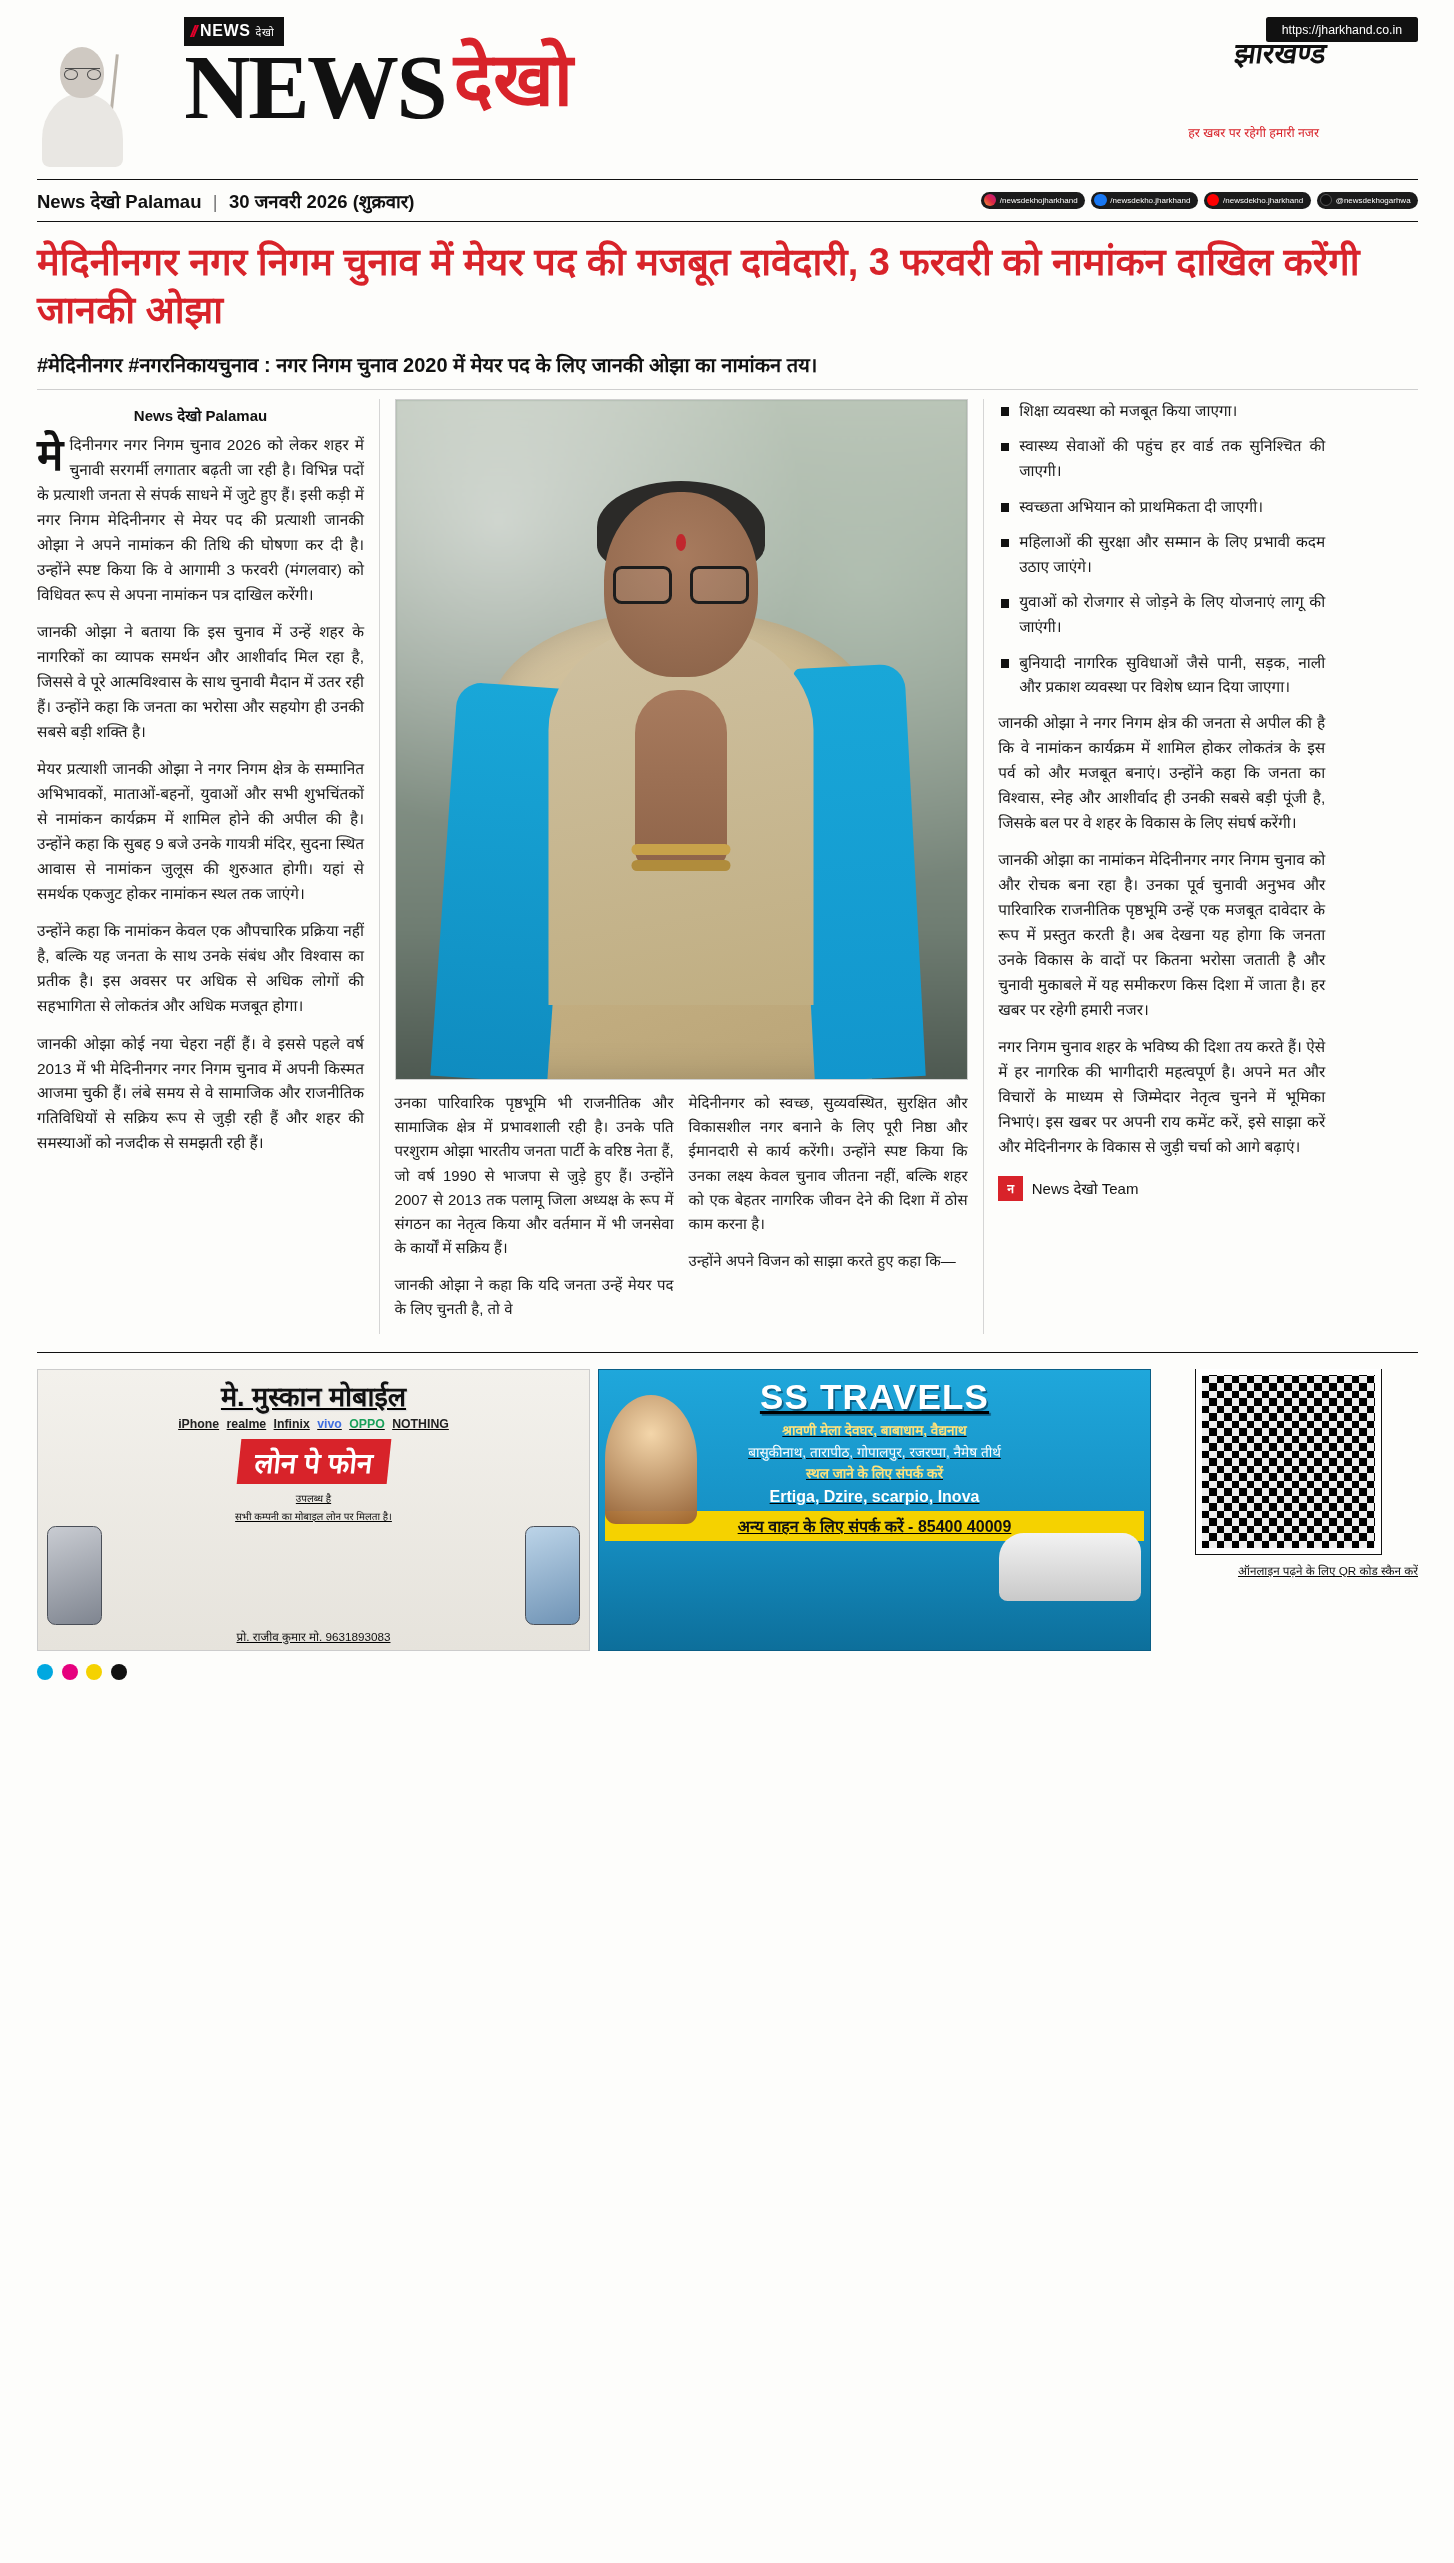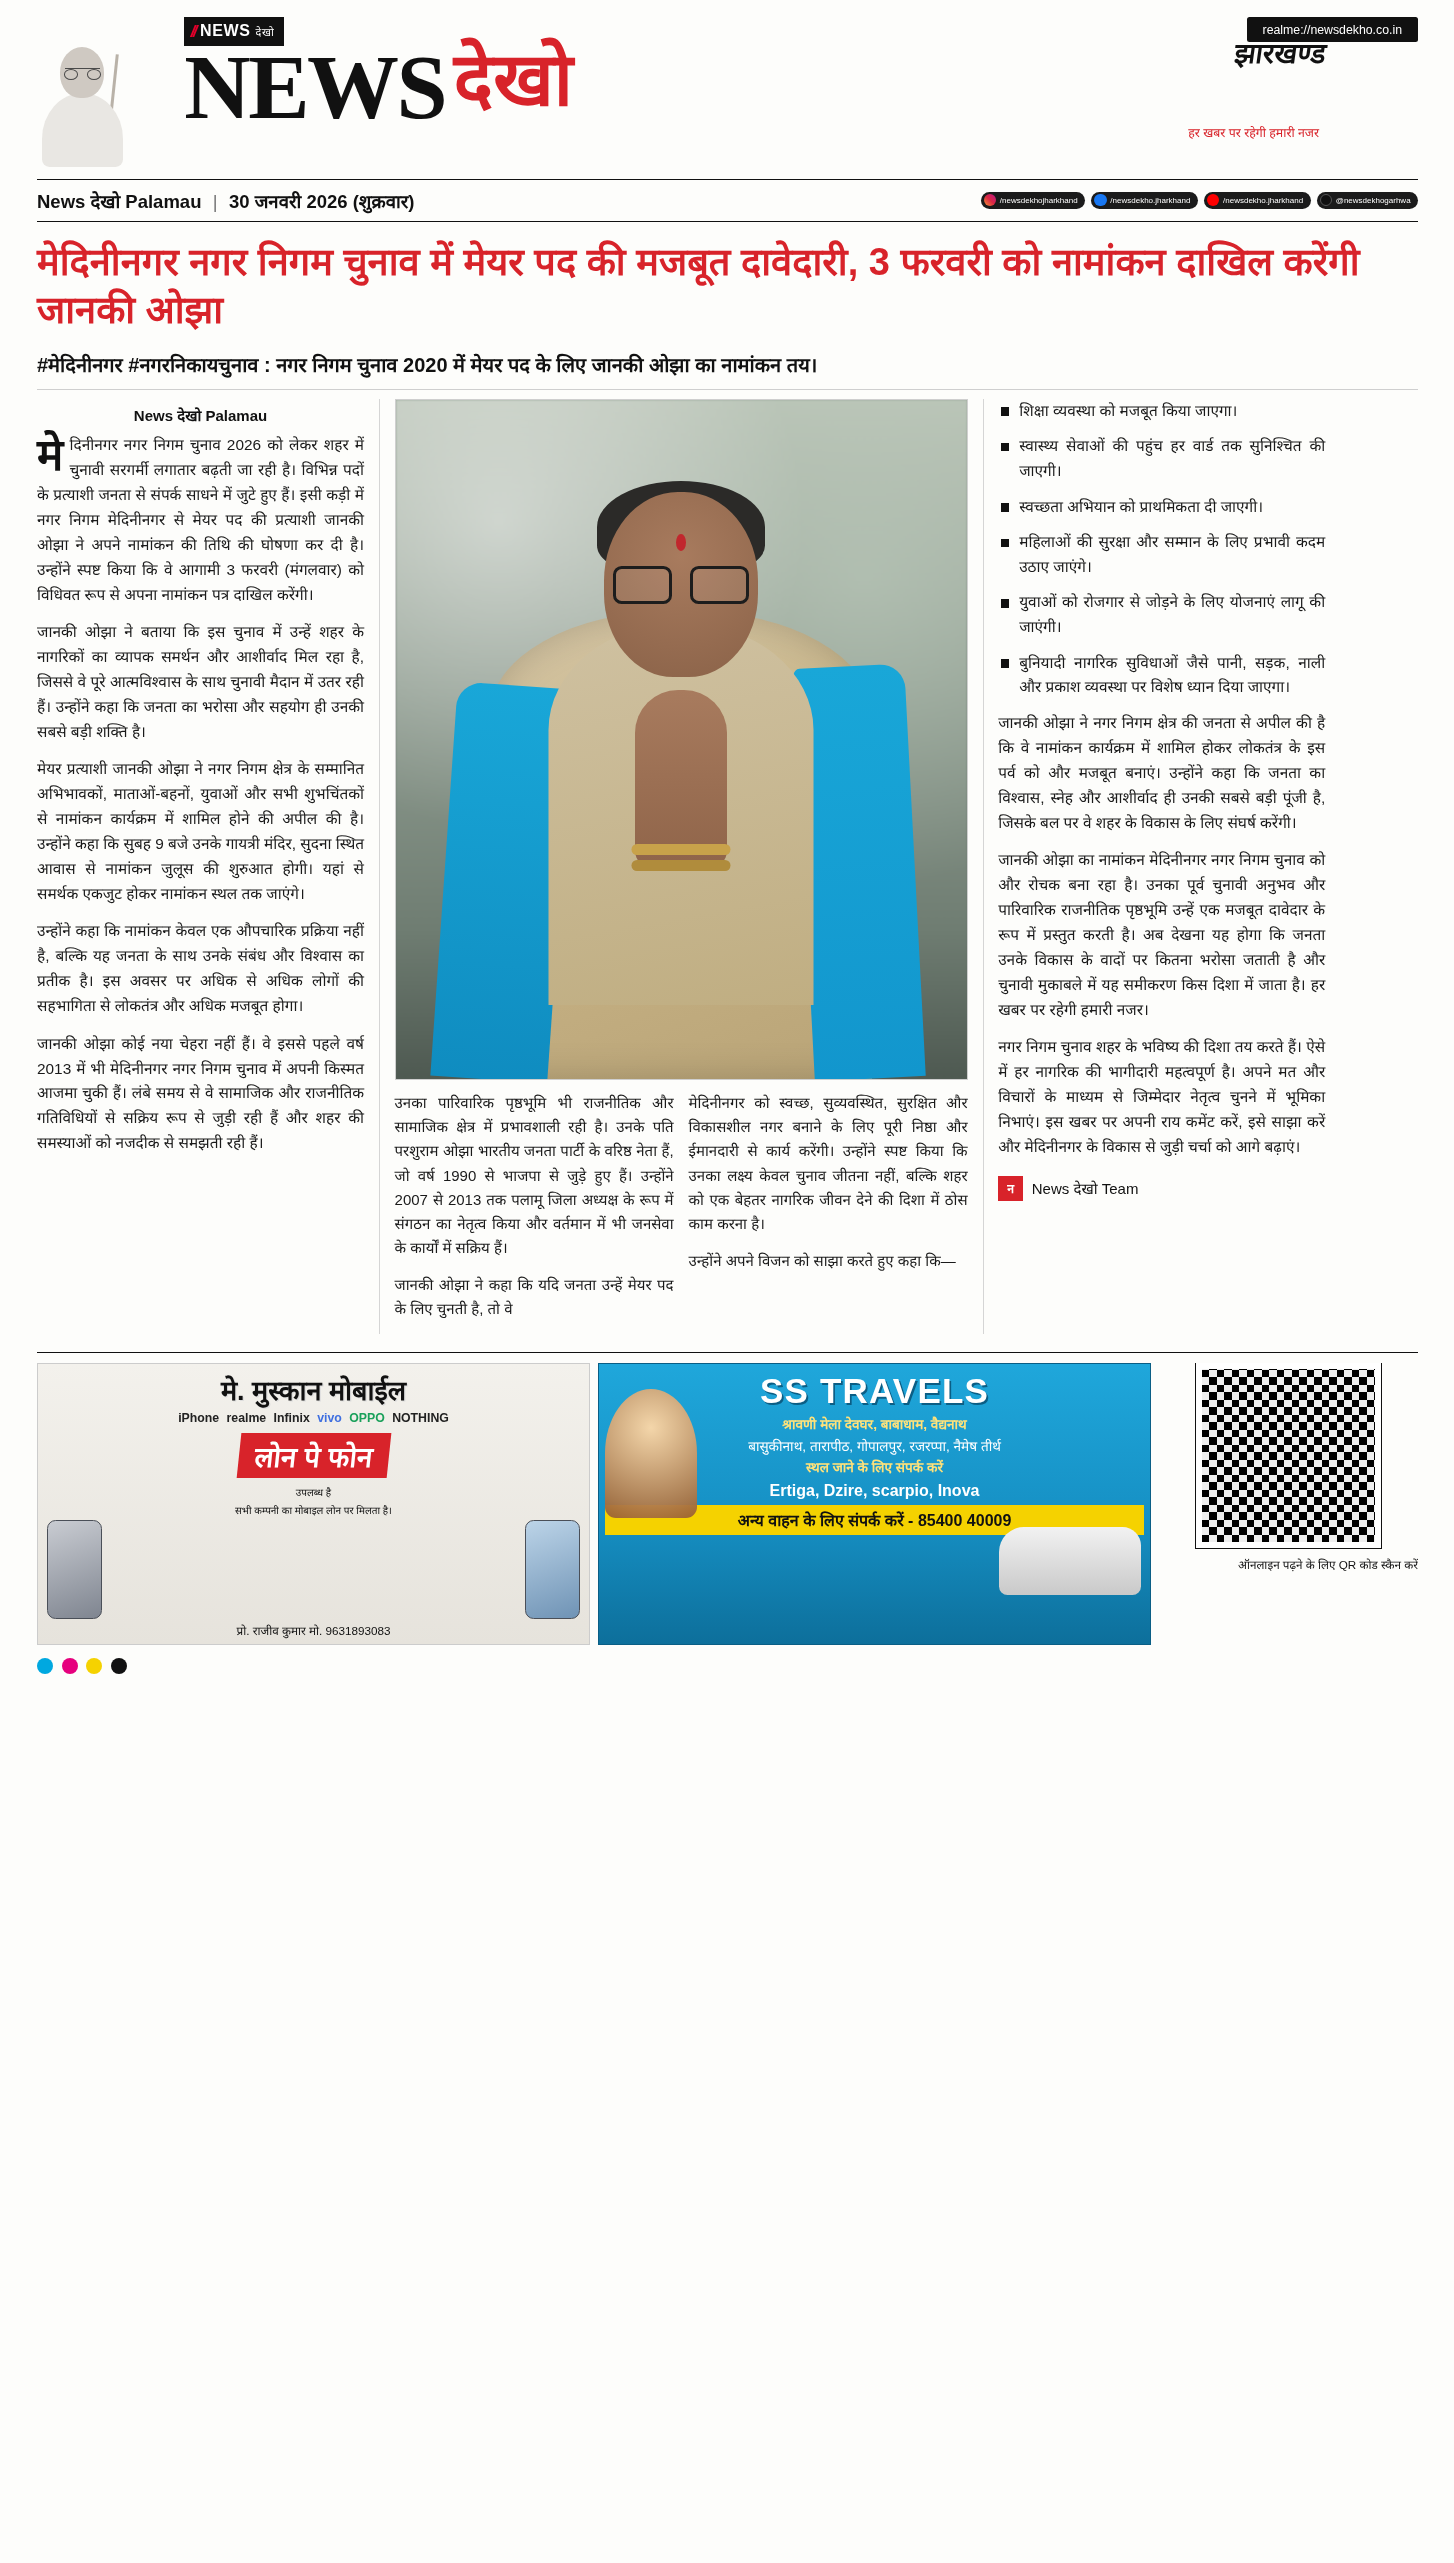--- a/index.html
+++ b/index.html
@@ -355,24 +355,25 @@
   .team-logo {
     width: 25px; height: 25px;
     background: #d8232a; color: #fff;
     display: inline-flex; align-items: center; justify-content: center;
     font-size: 12.3px; font-weight: bold;
   }
   
   .ads {
     margin: 18.5px 37px 0 37px;
     border-top: 1.8px solid #111;
-    padding-top: 10px;
+    padding-top: 16px;
     display: grid;
     grid-template-columns: 1fr 1fr 259px;
     column-gap: 8px;
+    text-decoration: underline;
   }
   .ad { position: relative; overflow: hidden; }
   .ad1 {
     background: linear-gradient(#f3f1ec,#e6e3dc);
     border: 0.6px solid #ccc;
     padding: 6.2px 8.6px;
     text-align: center;
   }
   .ad1 .title {
     font-size: 27px; font-weight: bold;
@@ -480,21 +481,21 @@
         </span>
       </div>
       <div class="logo-main">
         <span class="news-word">NEWS</span>
         <span class="dekho-word">देखो</span>
       </div>
       <div class="jharkhand-word">झारखण्ड</div>
       <div class="tagline">हर खबर पर रहेगी हमारी नजर</div>
     </div>
 
-    <div class="url-pill">realme://newsdekho.co.in</div>
+    <div class="url-pill">https://jharkhand.co.in</div>
   </div>
 
   <div class="edition-bar">
     <div class="edition-left">
       <span>News देखो Palamau</span>
       <span class="sep">|</span>
       <span>30 जनवरी 2026 (शुक्रवार)</span>
     </div>
     <div class="socials">
       <span class="social">

